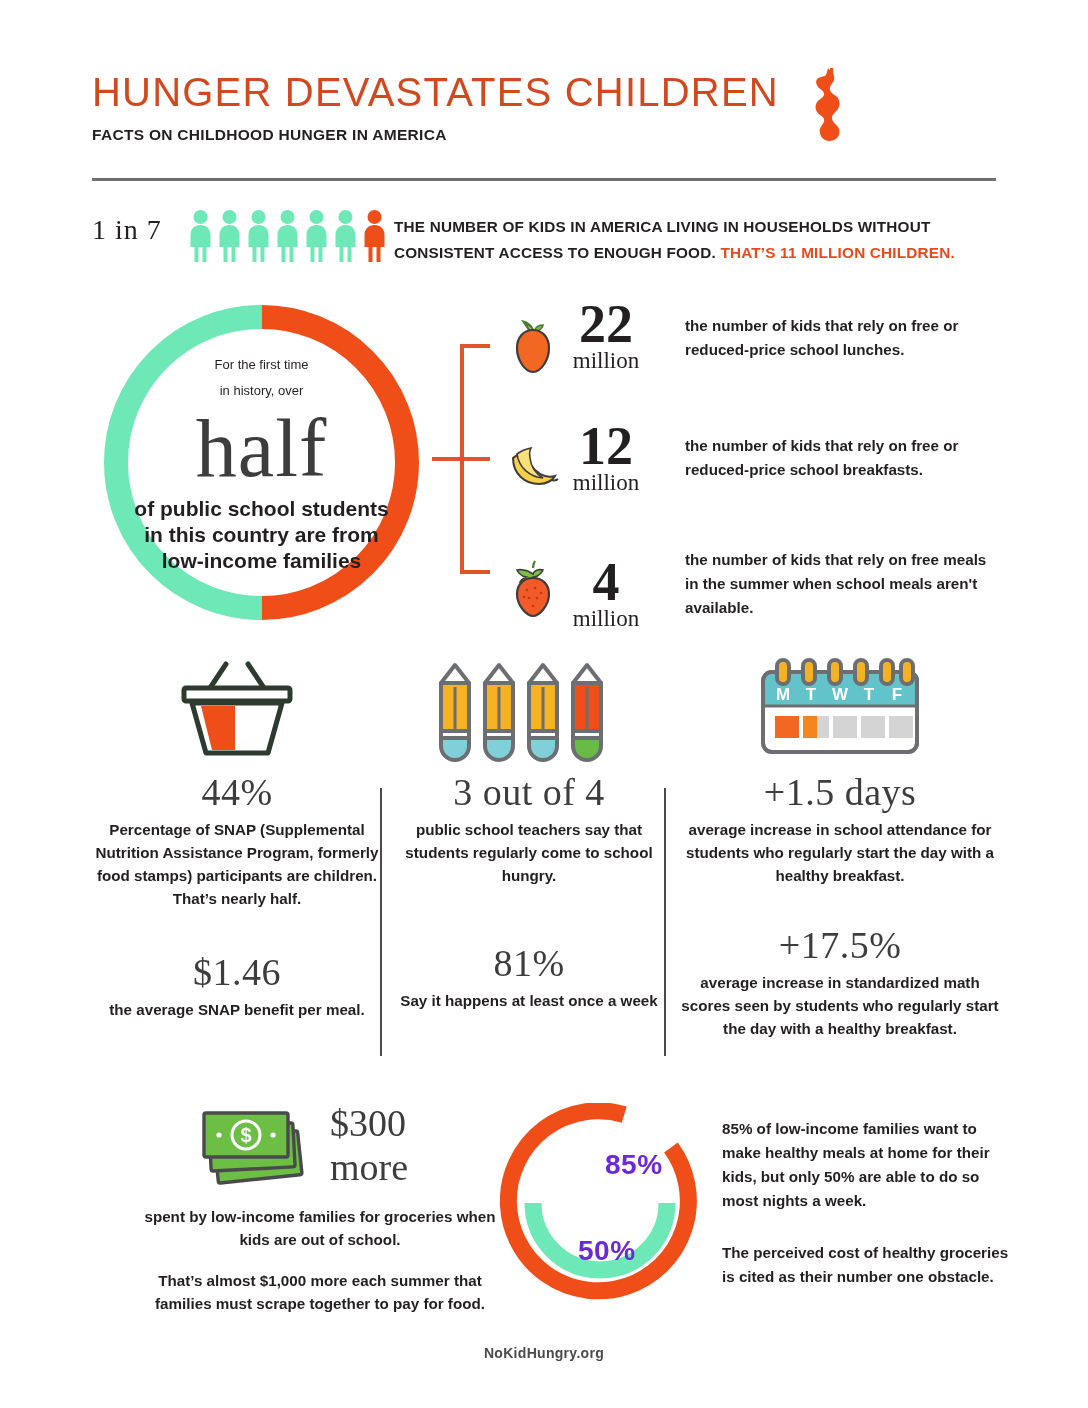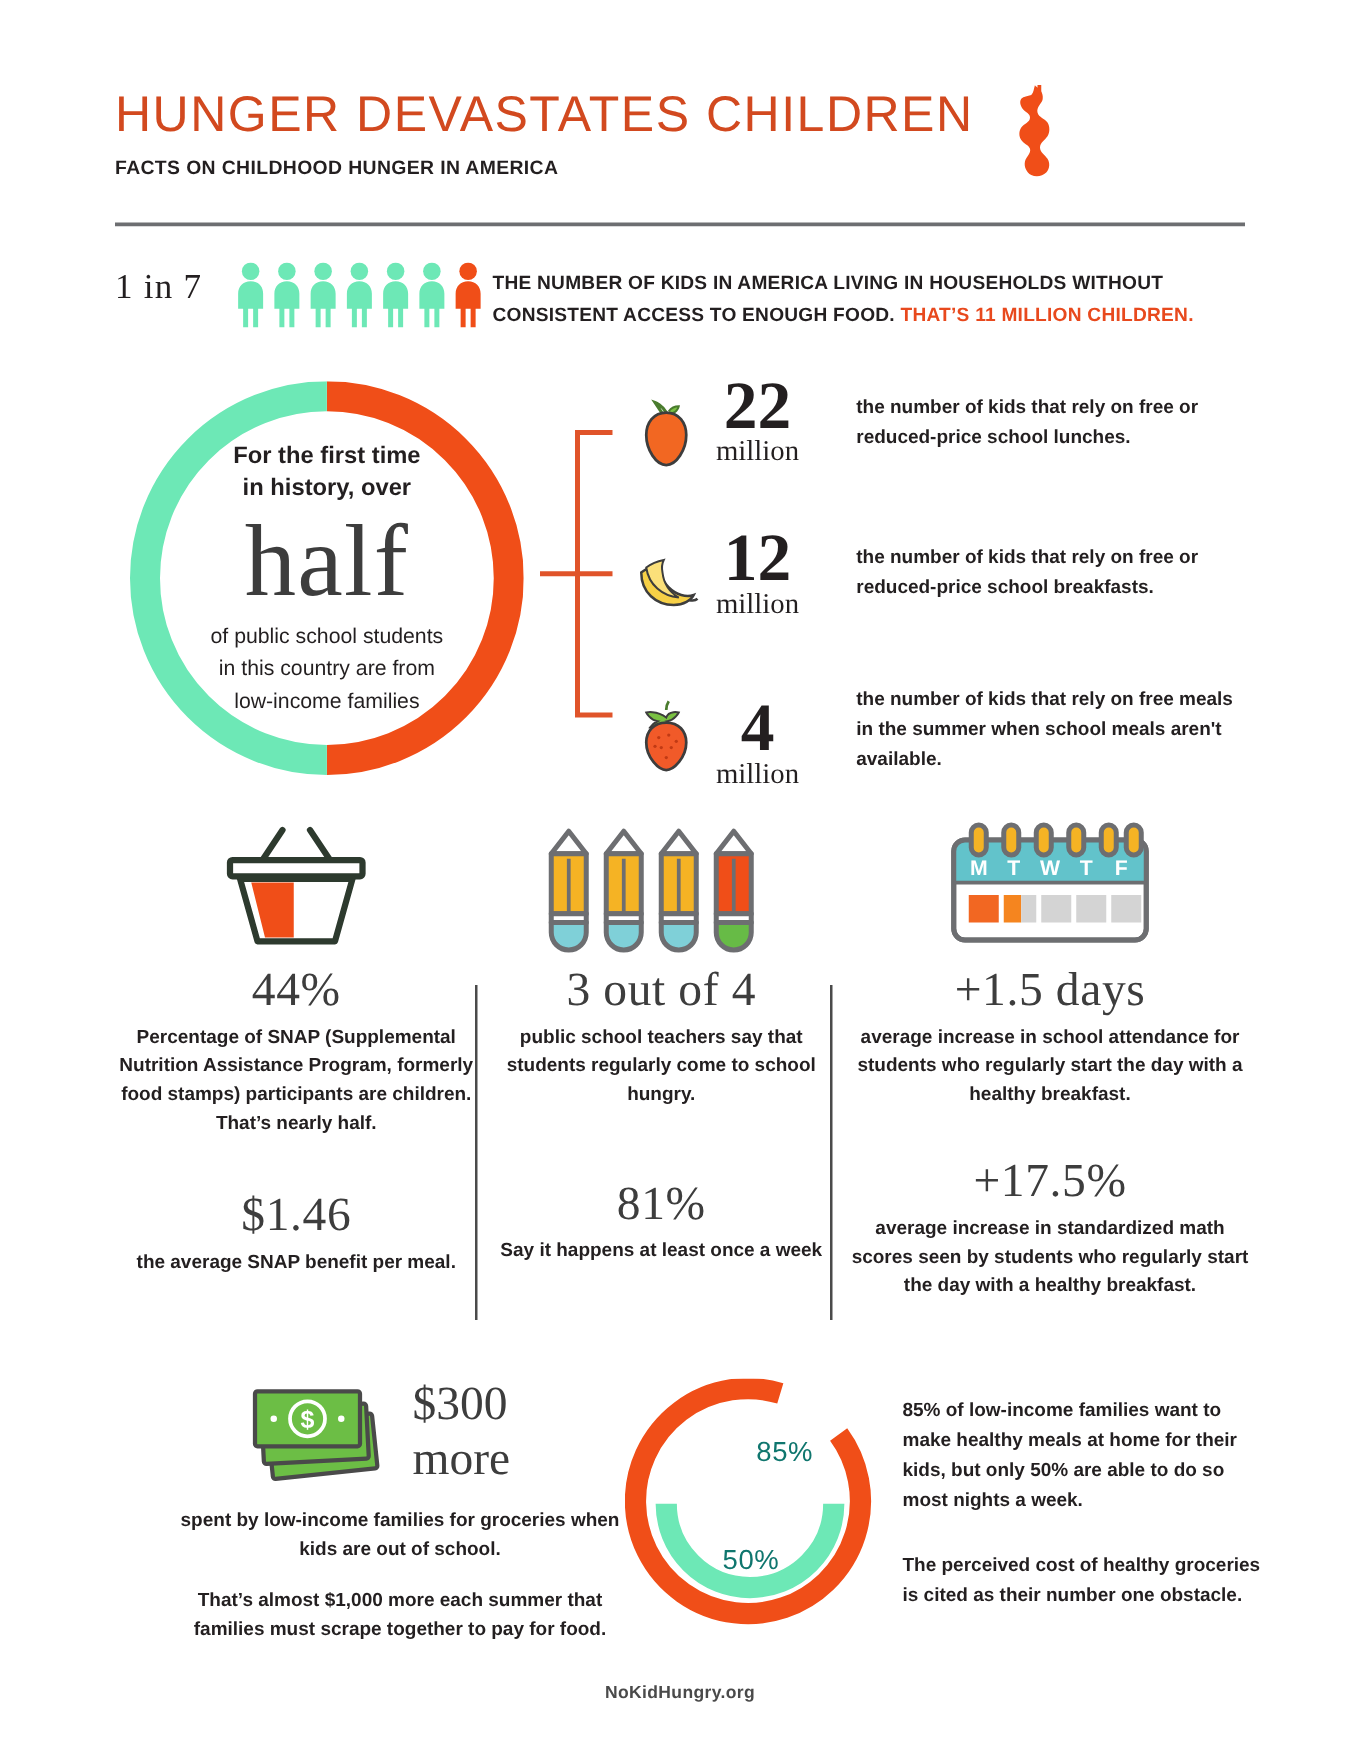--- a/index.html
+++ b/index.html
@@ -45,26 +45,26 @@
   }
   .hl-orange{color:#e8491d;}
 
   
   .donut-half{position:absolute;left:104px;top:305px;width:315px;height:315px;}
   .donut-inner{
     position:absolute;left:0;top:0;width:315px;height:315px;
     display:flex;flex-direction:column;align-items:center;justify-content:center;
     text-align:center;
   }
-  .dh-top{font-size:19px;font-weight:700;line-height:26px;color:#231f20;}
+  .dh-top{font-size:13px;font-weight:400;line-height:26px;color:#231f20;}
   .dh-big{
     font-family:"Liberation Serif", serif;font-size:82px;line-height:86px;
     color:#3d3d3d;font-weight:400;margin:2px 0 4px 0;letter-spacing:1px;
   }
-  .dh-bot{font-size:17px;font-weight:400;line-height:26px;color:#231f20;}
+  .dh-bot{font-size:21px;font-weight:700;line-height:26px;color:#231f20;}
 
   
   .bracket{position:absolute;left:432px;top:343px;width:60px;height:232px;}
   .food-list{position:absolute;left:505px;top:306px;width:500px;}
   .food-row{position:relative;height:100px;margin-bottom:10px;}
   .food-row.r1{top:0;}
   .food-row.r2{top:10px;}
   .food-row.r3{top:22px;}
   .food-icon{position:absolute;left:0;top:10px;width:56px;height:60px;}
   .food-num{
@@ -106,21 +106,21 @@
   .money-amt{
     position:absolute;left:190px;top:-4px;width:160px;text-align:left;
     font-family:"Liberation Serif", serif;font-size:38px;line-height:44px;color:#3d3d3d;
   }
   .money-txt{font-size:15.2px;font-weight:700;line-height:23px;text-align:center;color:#231f20;}
   .money-txt.t2{margin-top:18px;}
 
   .donut2{position:absolute;left:408px;top:8px;width:200px;height:200px;}
   .d2-lbl{
     position:absolute;font-family:"Liberation Sans", sans-serif;
-    font-size:22px;color:#0f766e;font-weight:400;letter-spacing:0.5px;
+    font-size:28px;color:#6d28d9;font-weight:700;letter-spacing:0.5px;
   }
   .d2-85{left:105px;top:46px;}
   .d2-50{left:78px;top:132px;}
 
   .bot-txt{position:absolute;left:630px;top:22px;width:290px;}
   .bot-p{font-size:15.2px;font-weight:700;line-height:24px;color:#231f20;}
   .bot-p.p2{margin-top:28px;}
 
   .footer{
     position:absolute;left:0;top:1345px;width:1088px;text-align:center;

